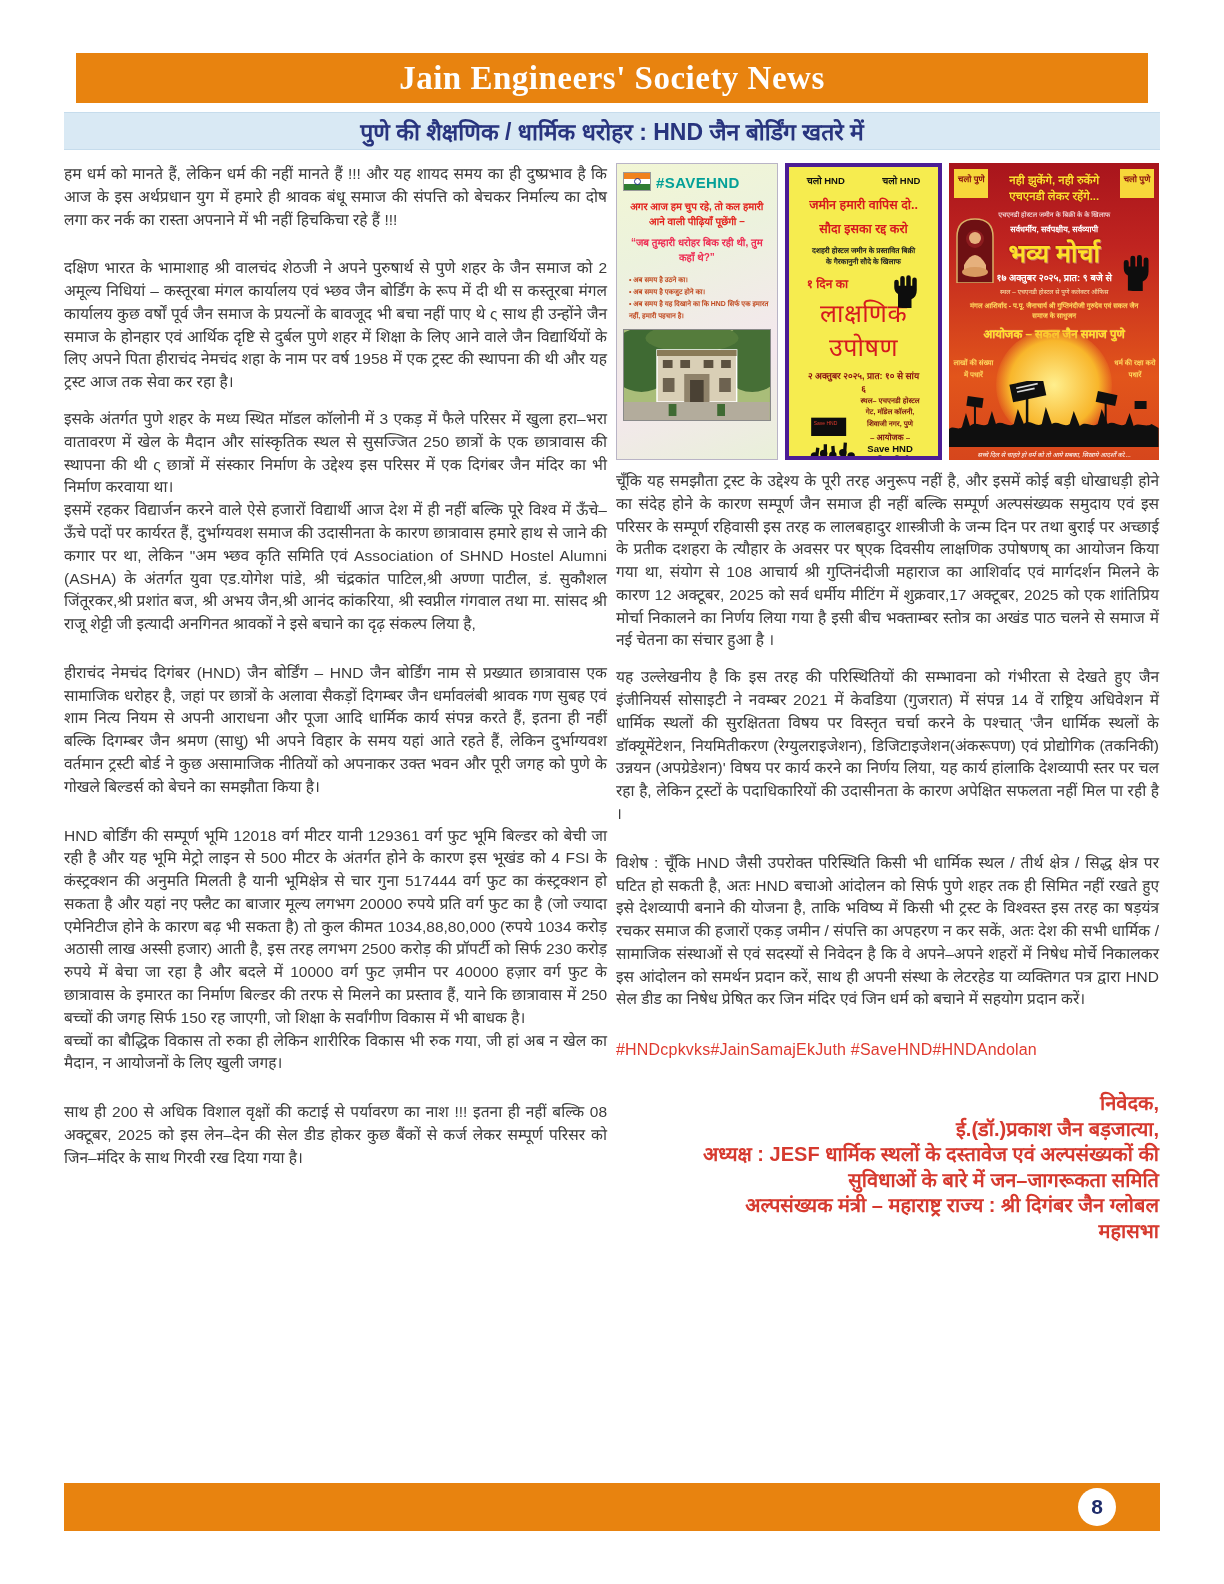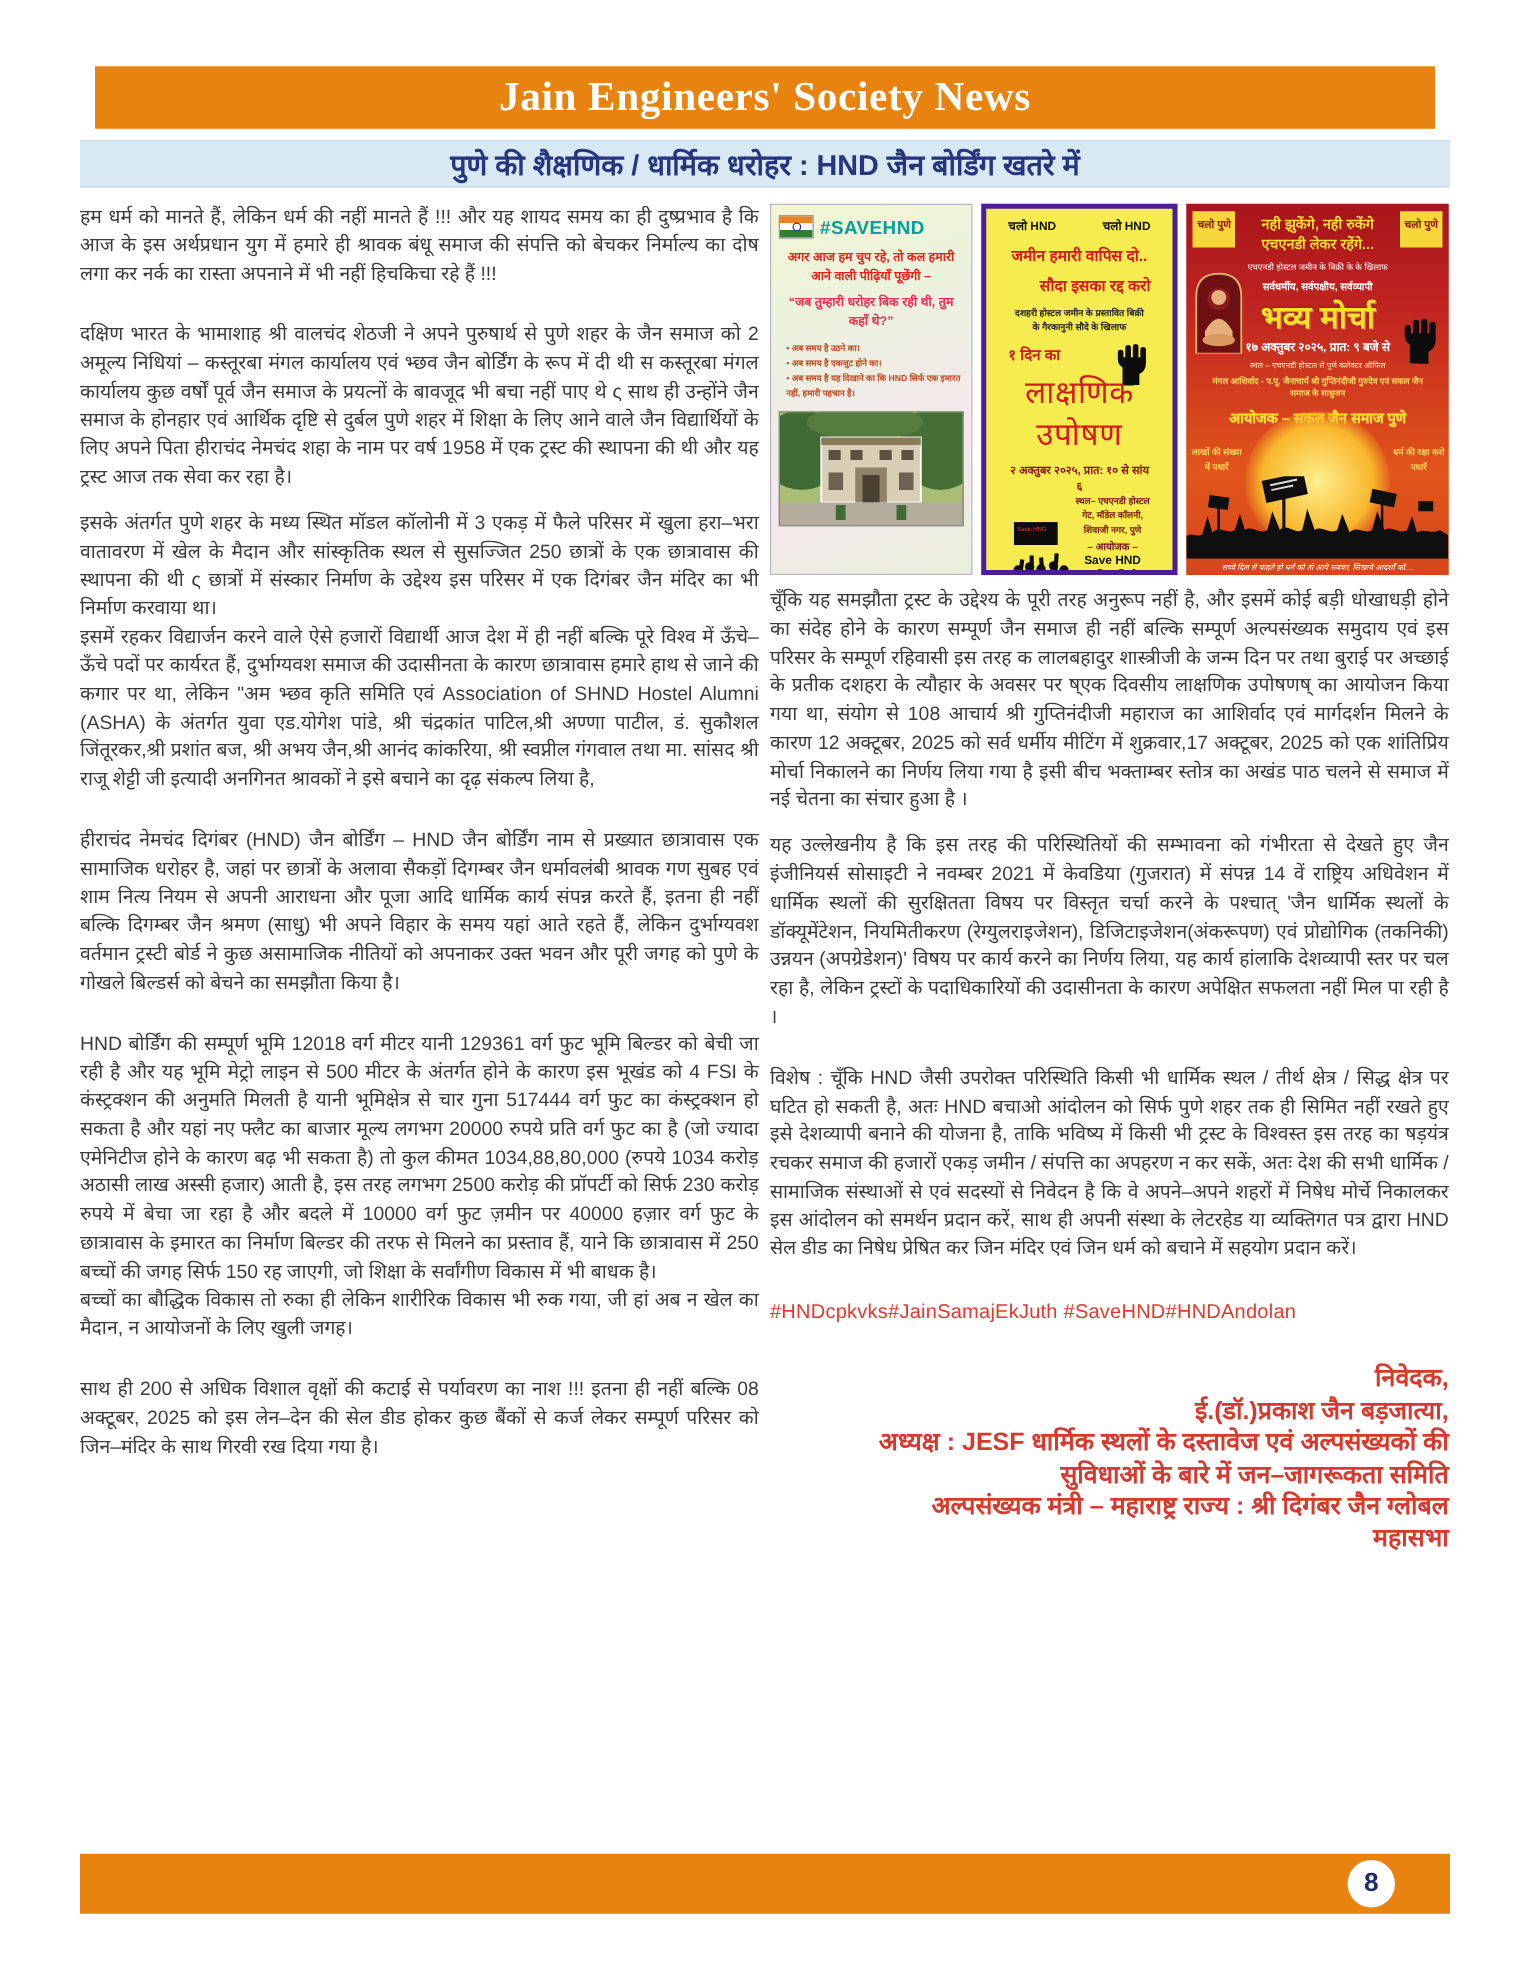--- a/index.html
+++ b/index.html
@@ -37,21 +37,21 @@
   .p1-bullets{margin:9px 0 0;padding:0 0 0 6px;list-style:none;color:#c0491f;font-size:6.9px;
               font-weight:bold;line-height:1.75;text-align:left;}
   .p1-bullets li::before{content:"• ";}
   .p1-photo{margin-top:7px;height:90px;border:1px solid #8a8a8a;background:#9ab06a;}
   .p1-photo svg{display:block;width:100%;height:100%;}
   
   .poster-upvas{width:158px;background:#F6EC4F;border:4px solid #4c1d95;padding:7px 18px 6px;
                 display:flex;flex-direction:column;}
   .p2-top{display:flex;justify-content:space-between;font-weight:bold;font-size:9.5px;color:#111;}
   .p2-l1{color:#D61A1E;font-weight:bold;font-size:12.5px;text-align:center;margin-top:9px;}
-  .p2-l2{color:#D61A1E;font-weight:bold;font-size:12.5px;text-align:right;margin-top:7px;}
+  .p2-l2{color:#D61A1E;font-weight:bold;font-size:12.5px;text-align:center;margin-top:7px;}
   .p2-l3{color:#222;font-size:7.3px;font-weight:bold;text-align:center;margin-top:8px;line-height:1.55;padding:0 4px;}
   .p2-mid{position:relative;}
   .p2-fist{position:absolute;right:1px;top:0;width:30px;height:40px;}
   .p2-l4{color:#D61A1E;font-weight:bold;font-size:12px;text-align:left;margin-top:7px;}
   .p2-title{color:#D61A1E;font-weight:normal;font-size:25px;text-align:center;margin-top:3px;letter-spacing:0.5px;}
   .p2-date{color:#8a1010;font-weight:bold;font-size:9px;text-align:center;margin-top:6px;}
   .p2-bottom{display:flex;margin-top:auto;gap:3px;align-items:flex-end;}
   .p2-crowd{width:50px;height:52px;flex:none;}
   .p2-right{flex:1;text-align:center;}
   .p2-venue{color:#7a1212;font-size:7.2px;font-weight:bold;line-height:1.6;}

